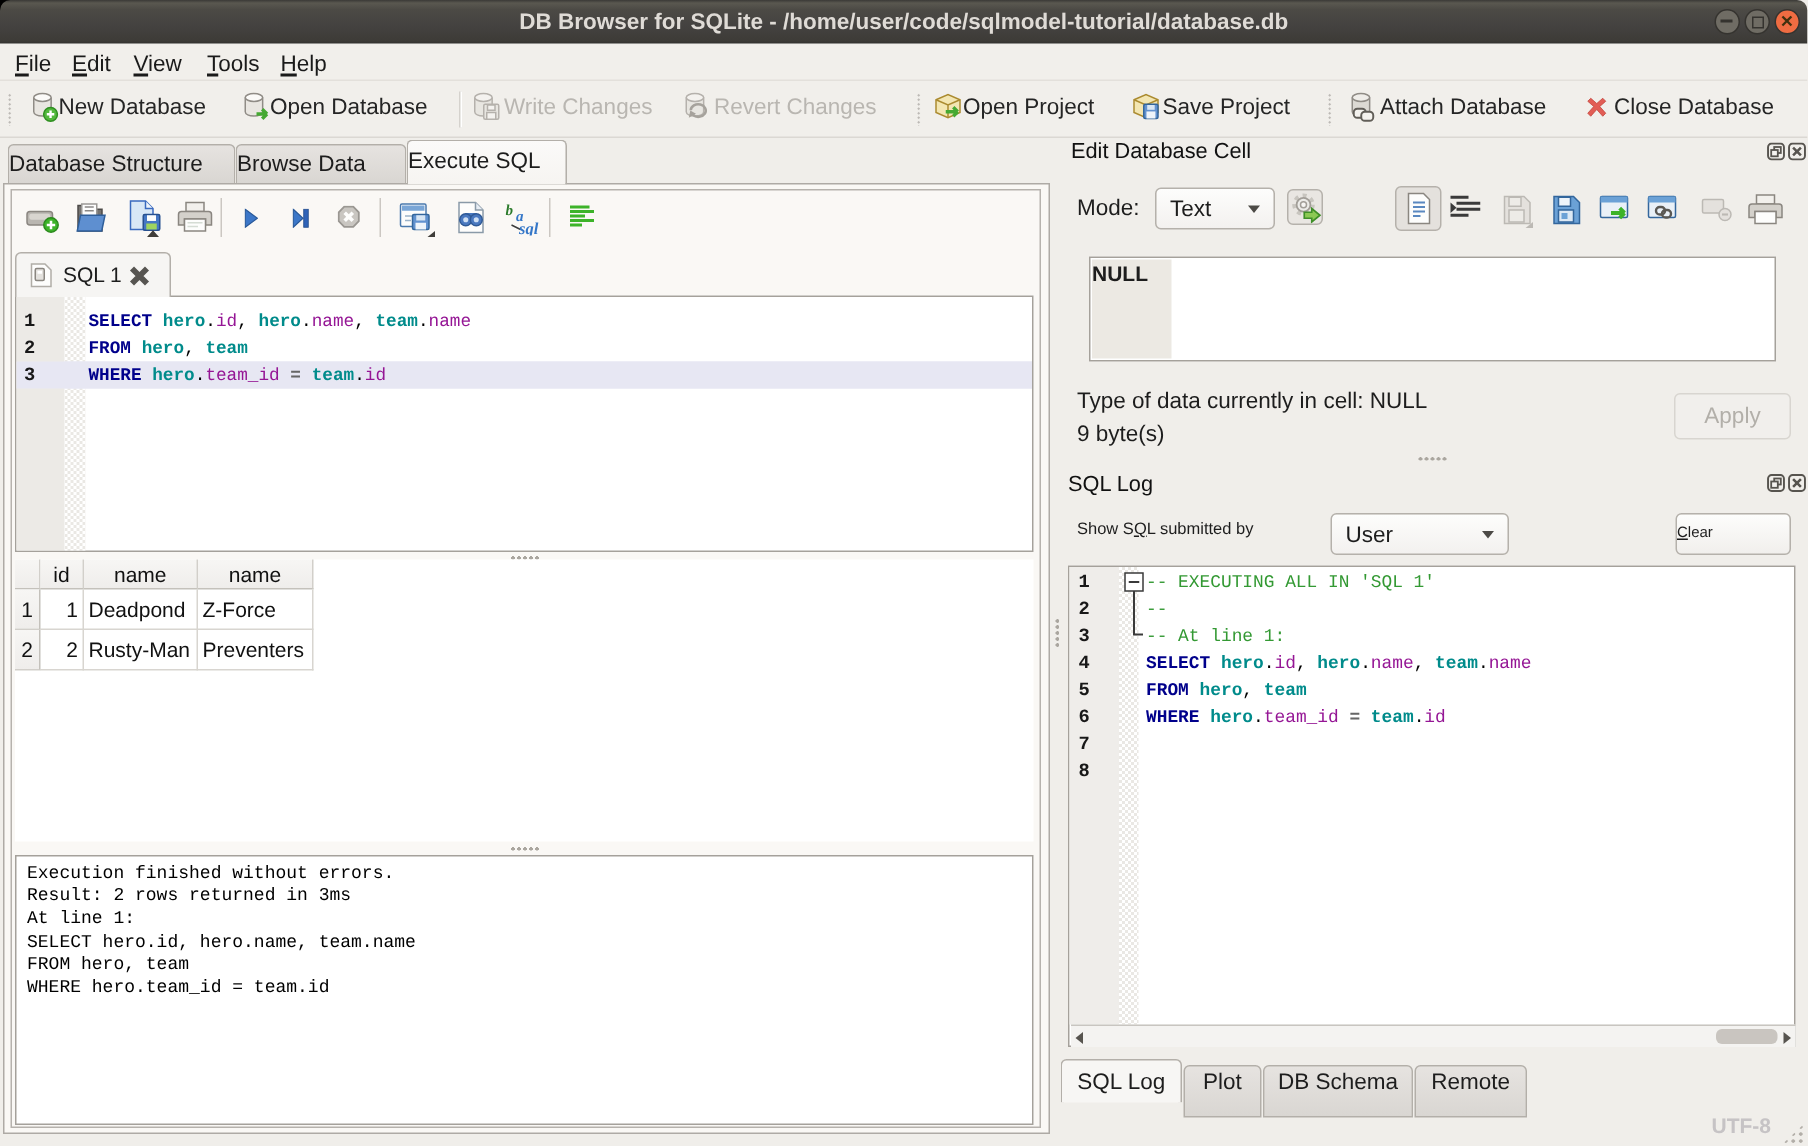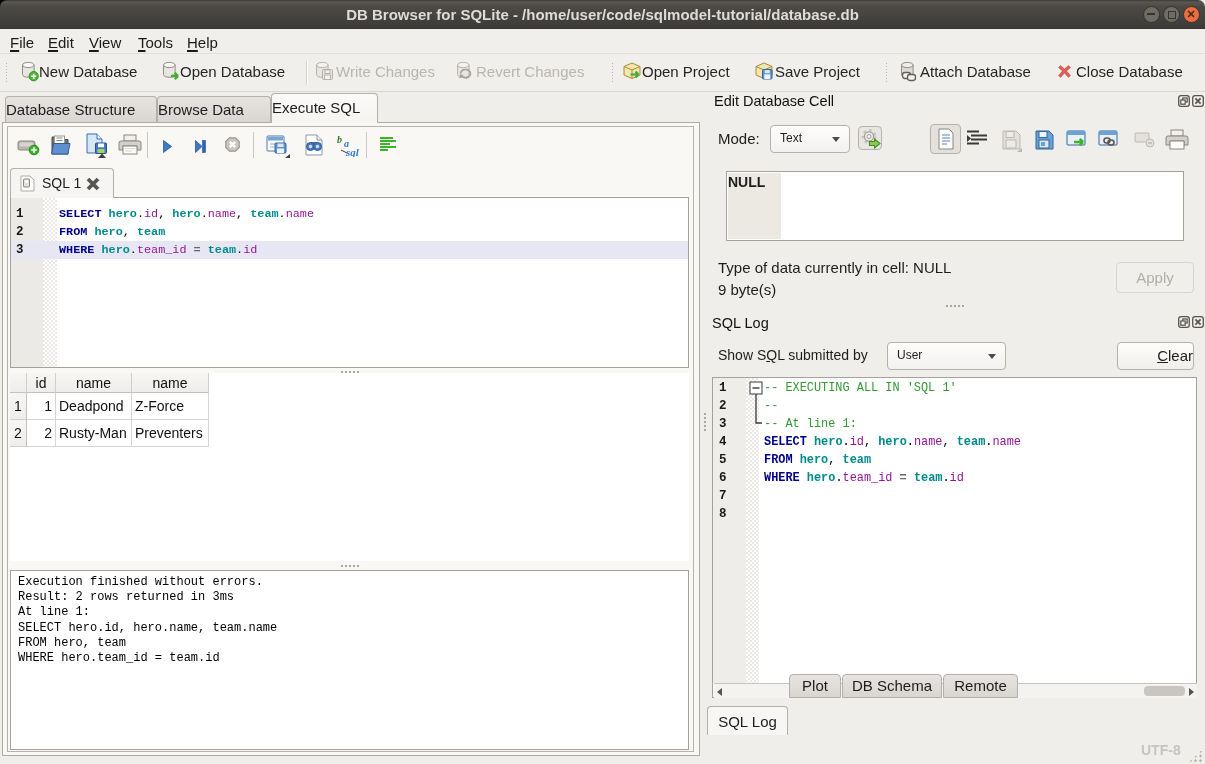--- a/index.html
+++ b/index.html
@@ -55,31 +55,31 @@
   #rtable{left:10px;top:373px;width:679px;height:188px;background:#fff;font-size:14px;color:#111;}
   .th{position:absolute;top:0;height:20px;background:linear-gradient(#f7f6f4,#efedeb);border-right:1px solid #d2cfca;border-bottom:1px solid #c4c1bb;box-sizing:border-box;text-align:center;line-height:20px;}
   .rh{position:absolute;left:0;width:17px;background:linear-gradient(#f7f6f4,#efedeb);border-right:1px solid #c4c1bb;border-bottom:1px solid #d2cfca;box-sizing:border-box;text-align:center;}
   .cell{position:absolute;border-right:1px solid #d8d5d0;border-bottom:1px solid #d8d5d0;box-sizing:border-box;padding:0 3px;}
   
   #outbox{left:10px;top:570px;width:679px;height:180px;}
   #outtext{left:7px;top:4px;font-family:"Liberation Mono",monospace;font-size:12px;line-height:15.2px;color:#000;white-space:pre;}
   .splitdots{background-image:radial-gradient(circle,#aaa69f 40%,transparent 46%);background-size:4px 4px;}
   
   .secttitle{font-size:14.5px;font-weight:normal;color:#111;}
-  .combo{background:linear-gradient(#fdfdfc,#f3f1ef);border:1px solid #b5b1ab;border-radius:4px;box-sizing:border-box;font-size:12px;color:#1d1d1d;text-align:right;}
+  .combo{background:linear-gradient(#fdfdfc,#f3f1ef);border:1px solid #b5b1ab;border-radius:4px;box-sizing:border-box;font-size:15px;color:#1d1d1d;text-align:right;}
   .combo .arr{position:absolute;right:9px;top:11px;width:0;height:0;border-left:4.5px solid transparent;border-right:4.5px solid transparent;border-top:5px solid #4c4a46;}
-  .btn{background:linear-gradient(#fdfdfc,#f1efec);border:1px solid #b5b1ab;border-radius:4px;box-sizing:border-box;font-size:15px;color:#1d1d1d;text-align:right;}
+  .btn{background:linear-gradient(#fdfdfc,#f1efec);border:1px solid #b5b1ab;border-radius:4px;box-sizing:border-box;font-size:10px;color:#1d1d1d;text-align:left;}
   #nullbox{left:726px;top:171px;width:458px;height:70px;text-align:right;}
   #nullstrip{left:1px;top:1px;width:53px;height:66px;background:#ece9e3;}
   #logbox{left:712px;top:377px;width:485px;height:321px;font-family:"Liberation Mono",monospace;font-size:11.9px;line-height:18px;}
   .lgut{position:absolute;left:0;width:33px;height:18px;font-weight:bold;color:#181818;padding-left:6px;box-sizing:border-box;font-size:12.5px;}
   
   .lcode{position:absolute;left:51px;white-space:pre;}
   
-  .btab{top:674px;height:24px;background:linear-gradient(#e6e3e0,#d9d6d2);border:1px solid #b3afa9;border-radius:4px 4px 0 0;font-size:15px;color:#1d1d1d;text-align:center;line-height:22px;box-sizing:border-box;}
+  .btab{top:710px;height:35px;background:linear-gradient(#e6e3e0,#d9d6d2);border:1px solid #b3afa9;border-radius:4px 4px 0 0;font-size:15px;color:#1d1d1d;text-align:center;line-height:22px;box-sizing:border-box;}
   #btabactive{top:706px;height:29px;background:#f7f6f4;border-bottom:none;z-index:2;line-height:29px;}
 </style>
 </head>
 <body>
 
 <div class="abs" style="left:0;top:0;width:14px;height:14px;background:#000;"></div>
 <div class="abs" id="titlebar"></div>
 <div class="abs" id="titletext">DB Browser for SQLite - /home/user/code/sqlmodel-tutorial/database.db</div>
 <div class="abs winbtn" id="btnmin"></div>
 <div class="abs winbtn" id="btnmax"></div>
@@ -363,21 +363,21 @@
 <svg class="abs" style="left:1178px;top:316px" width="12" height="12" viewBox="0 0 12 12">
     <rect x="0.7" y="0.7" width="10.6" height="10.6" rx="2.4" fill="none" stroke="#57544f" stroke-width="1.3"></rect>
     <rect x="4.8" y="3" width="4.4" height="4" fill="none" stroke="#57544f" stroke-width="1.2"></rect>
     <rect x="2.8" y="5" width="4.4" height="4.2" fill="#f4f2ef" stroke="#57544f" stroke-width="1.2"></rect>
   </svg>
 <svg class="abs" style="left:1192px;top:316px" width="12" height="12" viewBox="0 0 12 12">
     <rect x="0.7" y="0.7" width="10.6" height="10.6" rx="2.4" fill="none" stroke="#57544f" stroke-width="1.3"></rect>
     <path d="M3.4 3.4l5.2 5.2M8.6 3.4L3.4 8.6" stroke="#57544f" stroke-width="1.7"></path>
   </svg>
 
-<div class="abs" style="left:718px;top:347px;font-size:14px;color:#1d1d1d;">Show S<u>Q</u>L submitted by</div>
+<div class="abs" style="left:718px;top:347px;font-size:11px;color:#1d1d1d;">Show S<u>Q</u>L submitted by</div>
 <div class="abs combo" style="left:887px;top:342px;width:119px;height:28px;">
     <span style="position:absolute;left:9px;top:5px;">User</span>
     <span class="arr"></span>
   </div>
 <div class="abs btn" style="left:1117px;top:342px;width:77px;height:28px;line-height:26px;"><u>C</u>lear</div>
 
 <div class="abs sunken" id="logbox">
   <div class="gutcol" style="width:33px;height:305px;background:#efedea;"></div>
     <div class="foldcol" style="left:33px;width:13px;height:305px;"></div>
   <div class="edrow" style="top:1px"><span class="lgut">1</span><span class="lcode"><span class="cm">-- EXECUTING ALL IN 'SQL 1'</span></span></div>

